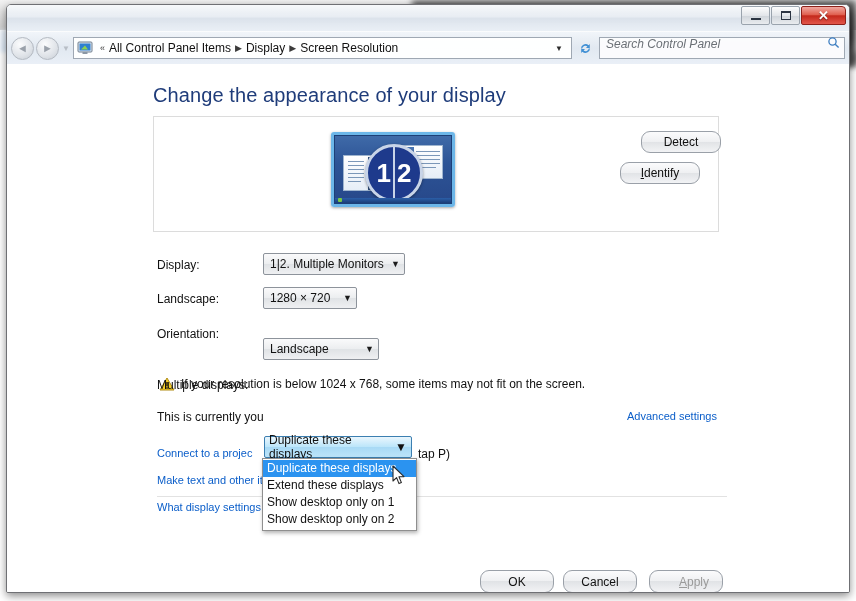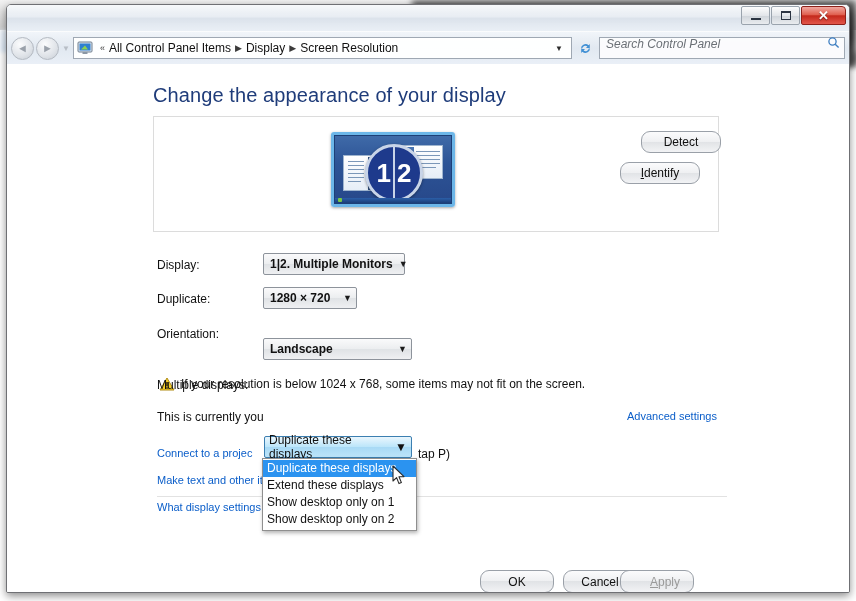--- a/index.html
+++ b/index.html
@@ -360,21 +360,21 @@
     border: 1px solid #8d939b;
     border-radius: 2px;
     box-sizing: border-box;
     background: linear-gradient(180deg,#fafafb,#eceef0 48%,#dfe2e5 50%,#eff0f2);
     display: flex;
     align-items: center;
     padding: 0 4px 0 6px;
     font-size: 12px;
     color: #111;
   }
-  .combo .cval { flex: 1; white-space: nowrap; font-weight: bold; }
+  .combo .cval { flex: 1; white-space: nowrap; }
   .combo .arrow { font-size: 9px; color: #1b1b1b; padding-left: 6px; }
 
   .warn-row {
     position: absolute;
     left: 152px;
     top: 313px;
     display: flex;
     align-items: center;
     font-size: 12px;
     color: #111;
@@ -592,39 +592,39 @@
       <button class="btn btn-detect">Detect</button>
       <button class="btn btn-identify"><span class="underline">I</span><span>dentify</span></button>
     </div>
 
     <div class="row-label" style="top:194px;">Display:</div>
     <div class="combo" style="left:256px;top:189px;width:142px;">
       <span class="cval">1|2. Multiple Monitors</span>
       <span class="arrow">▼</span>
     </div>
 
-    <div class="row-label" style="top:228px;">Duplicate:</div>
+    <div class="row-label" style="top:228px;">Landscape:</div>
     <div class="combo" style="left:256px;top:223px;width:94px;">
       <span class="cval">1280 × 720</span>
       <span class="arrow">▼</span>
     </div>
 
     <div class="warn-row">
       <span class="warn-icon">
         <svg width="16" height="14" viewBox="0 0 16 14">
           <path d="M8 1 L15 13 L1 13 Z" fill="#f7d02c" stroke="#b08c14" stroke-width="1"></path>
           <rect x="7.2" y="5" width="1.6" height="4.4" fill="#3a2d00"></rect>
           <rect x="7.2" y="10.2" width="1.6" height="1.6" fill="#3a2d00"></rect>
         </svg>
       </span>
       <span>If your resolution is below 1024 x 768, some items may not fit on the screen.</span>
     </div>
 
     <div class="row-label" style="top:263px;">Orientation:</div>
-    <div class="combo" style="left:256px;top:274px;width:149px;">
+    <div class="combo" style="left:256px;top:274px;width:116px;">
       <span class="cval">Landscape</span>
       <span class="arrow">▼</span>
     </div>
 
     <div class="row-label" style="top:314px;">Multiple displays:</div>
     <div class="combo-open">
       <span class="cval">Duplicate these displays</span>
       <span class="arrow">▼</span>
     </div>
 
@@ -640,21 +640,21 @@
 
     <div class="dropdown-list">
       <div class="dd-item sel">Duplicate these displays</div>
       <div class="dd-item">Extend these displays</div>
       <div class="dd-item">Show desktop only on 1</div>
       <div class="dd-item">Show desktop only on 2</div>
     </div>
 
     <button class="btn bottom-btn" style="left:473px;">OK</button>
     <button class="btn bottom-btn" style="left:556px;">Cancel</button>
-    <button class="btn bottom-btn disabled" style="left:613px;padding-left:22px;"><span class="underline">A</span><span>pply</span></button>
+    <button class="btn bottom-btn disabled" style="left:642px;padding-left:22px;"><span class="underline">A</span><span>pply</span></button>
 
     <div id="cursor">
       <svg width="14" height="21" viewBox="0 0 14 21">
         <path d="M1 1 L1 16 L4.6 12.6 L7 18.6 L9.4 17.6 L7 11.8 L12 11.6 Z" fill="#ffffff" stroke="#2b2b2b" stroke-width="1.1" stroke-linejoin="round"></path>
       </svg>
     </div>
 
   </div>
 </div>
 

